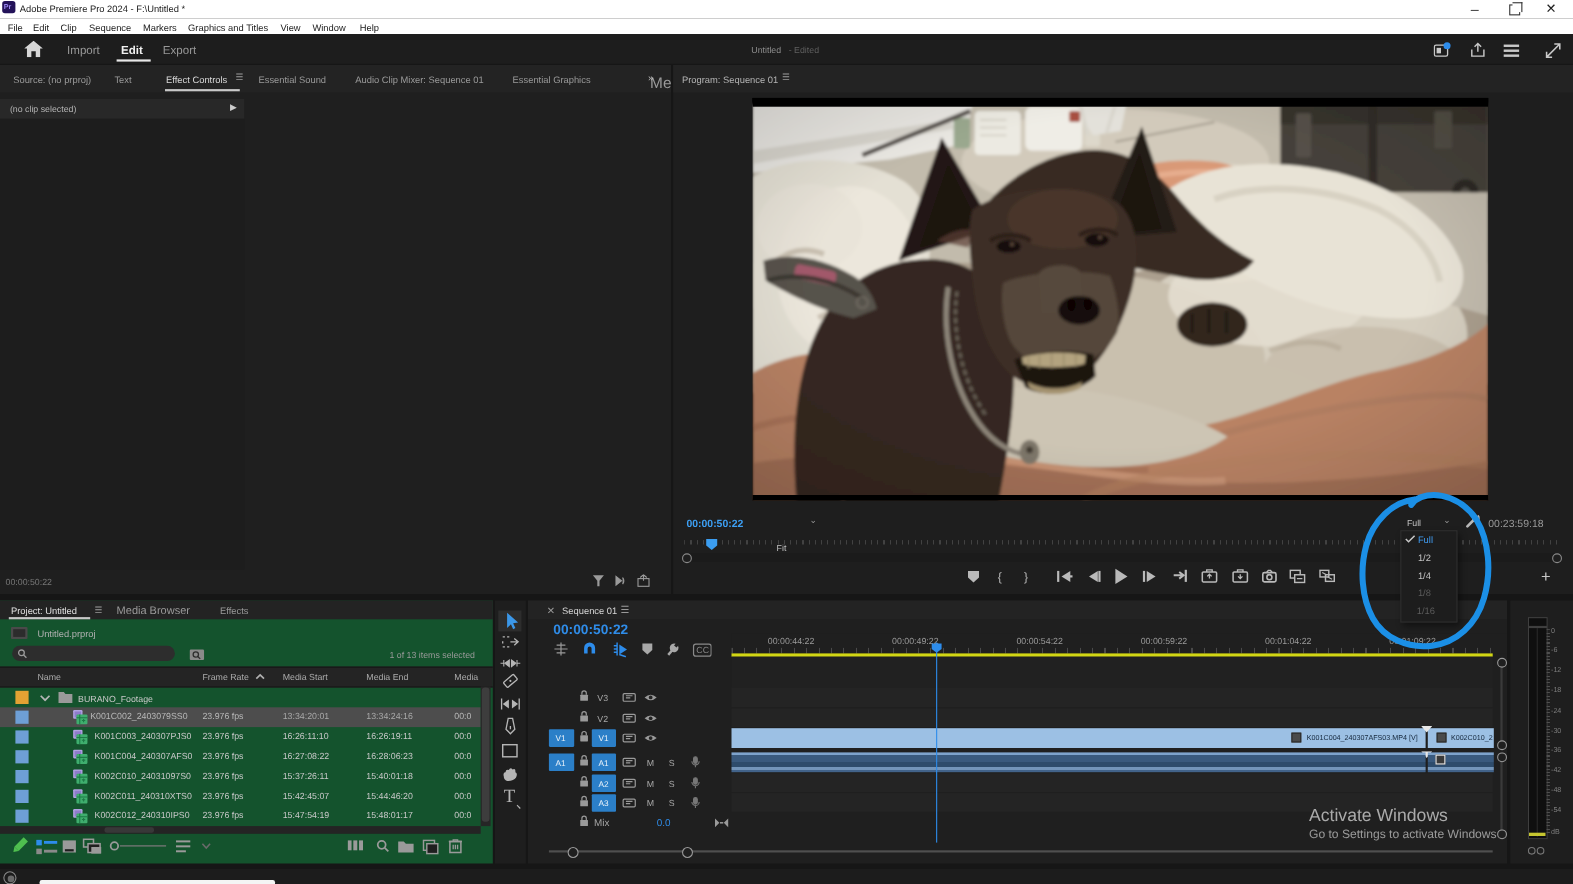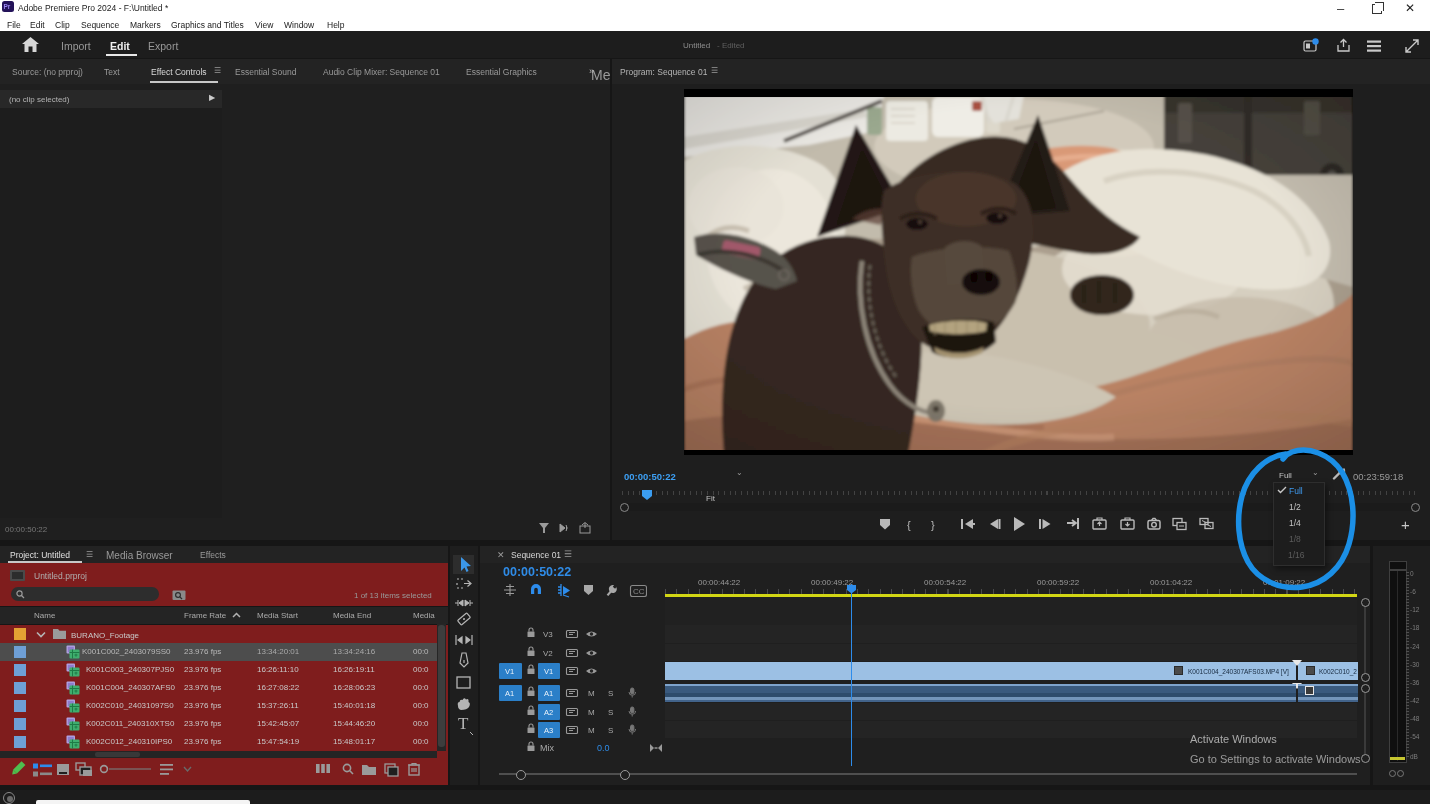--- a/index.html
+++ b/index.html
@@ -268,21 +268,21 @@
         <g transform="translate(324,3)">
             <rect x="0" y="0.5" width="8" height="6" fill="none" stroke="#b9b9b9" stroke-width="1.3"></rect>
             <rect x="5" y="4.5" width="8" height="6" fill="none" stroke="#b9b9b9" stroke-width="1.3"></rect>
             <path d="M2 2.5 l4 2 M7 6.5 l4 2" stroke="#b9b9b9"></path>
           </g>
       </g>
     </svg>
     <div class="txt" style="left:789px;top:457px;font-size:15px;color:#c8c8c8;">+</div>
   </div>
 
-  <div class="abs" style="left:0;top:546px;width:448px;height:239px;background:#7f1d1d;text-decoration:underline;" id="project">
+  <div class="abs" style="left:0;top:546px;width:448px;height:239px;background:#14532d;text-decoration:underline;" id="project">
     <div class="abs" style="left:0;top:0;width:448px;height:17px;background:#232323;"></div>
     <div class="txt" style="left:10px;top:4px;font-size:8.5px;color:#e0e0e0;">Project: Untitled</div>
     <div class="abs" style="left:8px;top:15px;width:74px;height:2px;background:#c8c8c8;"></div>
     <div class="txt" style="left:86px;top:4px;font-size:8px;color:#9a9a9a;">☰</div>
     <div class="txt" style="left:106px;top:4px;font-size:10px;color:#9a9a9a;">Media Browser</div>
     <div class="txt" style="left:200px;top:4px;font-size:8.5px;color:#9a9a9a;">Effects</div>
 
     <div class="abs" style="left:10px;top:24px;width:15px;height:11px;background:#4a4a4a;border-radius:1px;"></div>
     <div class="abs" style="left:12px;top:26px;width:11px;height:7px;background:#2c2c2c;"></div>
     <div class="txt" style="left:34px;top:25px;font-size:8.5px;color:#b0b0b0;">Untitled.prproj</div>
@@ -544,21 +544,21 @@
 
     <div class="abs" style="left:185px;top:138px;width:631px;height:18px;background:linear-gradient(to bottom,#7ea3cc 0 2px,#3a5a7e 2px 9px,#2e4c6c 9px 13px,#7395ba 13px 16px,#42638a 16px 18px);"></div>
     <div class="abs" style="left:818px;top:138px;width:59.5px;height:18px;background:linear-gradient(to bottom,#7ea3cc 0 2px,#3a5a7e 2px 9px,#2e4c6c 9px 13px,#7395ba 13px 16px,#42638a 16px 18px);"></div>
     <div class="abs" style="left:825px;top:140px;width:7px;height:7px;background:#3a3a3a;border:1px solid #e8e8e8;"></div>
 
     <div class="abs" style="left:370.5px;top:38px;width:1.8px;height:182px;background:#2d8ceb;"></div>
     <svg class="abs" style="left:366px;top:38px;" width="11" height="10" viewBox="0 0 11 10">
         <path d="M1 1 h9 v5 l-4.5 3.5 L1 6 z" fill="#2d8ceb"></path>
       </svg>
 
-    <div class="txt" style="left:710px;top:187px;font-size:11px;color:rgba(205,205,205,0.8);">Activate Windows</div>
+    <div class="txt" style="left:710px;top:187px;font-size:16px;color:rgba(205,205,205,0.8);">Activate Windows</div>
     <div class="txt" style="left:710px;top:207px;font-size:11px;color:rgba(195,195,195,0.75);">Go to Settings to activate Windows</div>
 
     <svg class="abs" style="left:0;top:0;" width="185" height="239" viewBox="0 0 185 239">
     <g transform="translate(47,82)">
           <rect x="0.5" y="3.5" width="7" height="5.5" rx="0.5" fill="#9a9a9a"></rect>
           <path d="M2 3.5 V2 a2 2 0 0 1 4 0 V3.5" fill="none" stroke="#9a9a9a" stroke-width="1.1"></path>
         </g>
     <text x="63" y="91" font-size="8" fill="#a8a8a8" font-family="Liberation Sans,sans-serif">V3</text>
     <g transform="translate(86,84)" stroke="#9a9a9a" fill="none" stroke-width="1.1">
           <rect x="0.5" y="0.5" width="11" height="7" rx="1"></rect>

